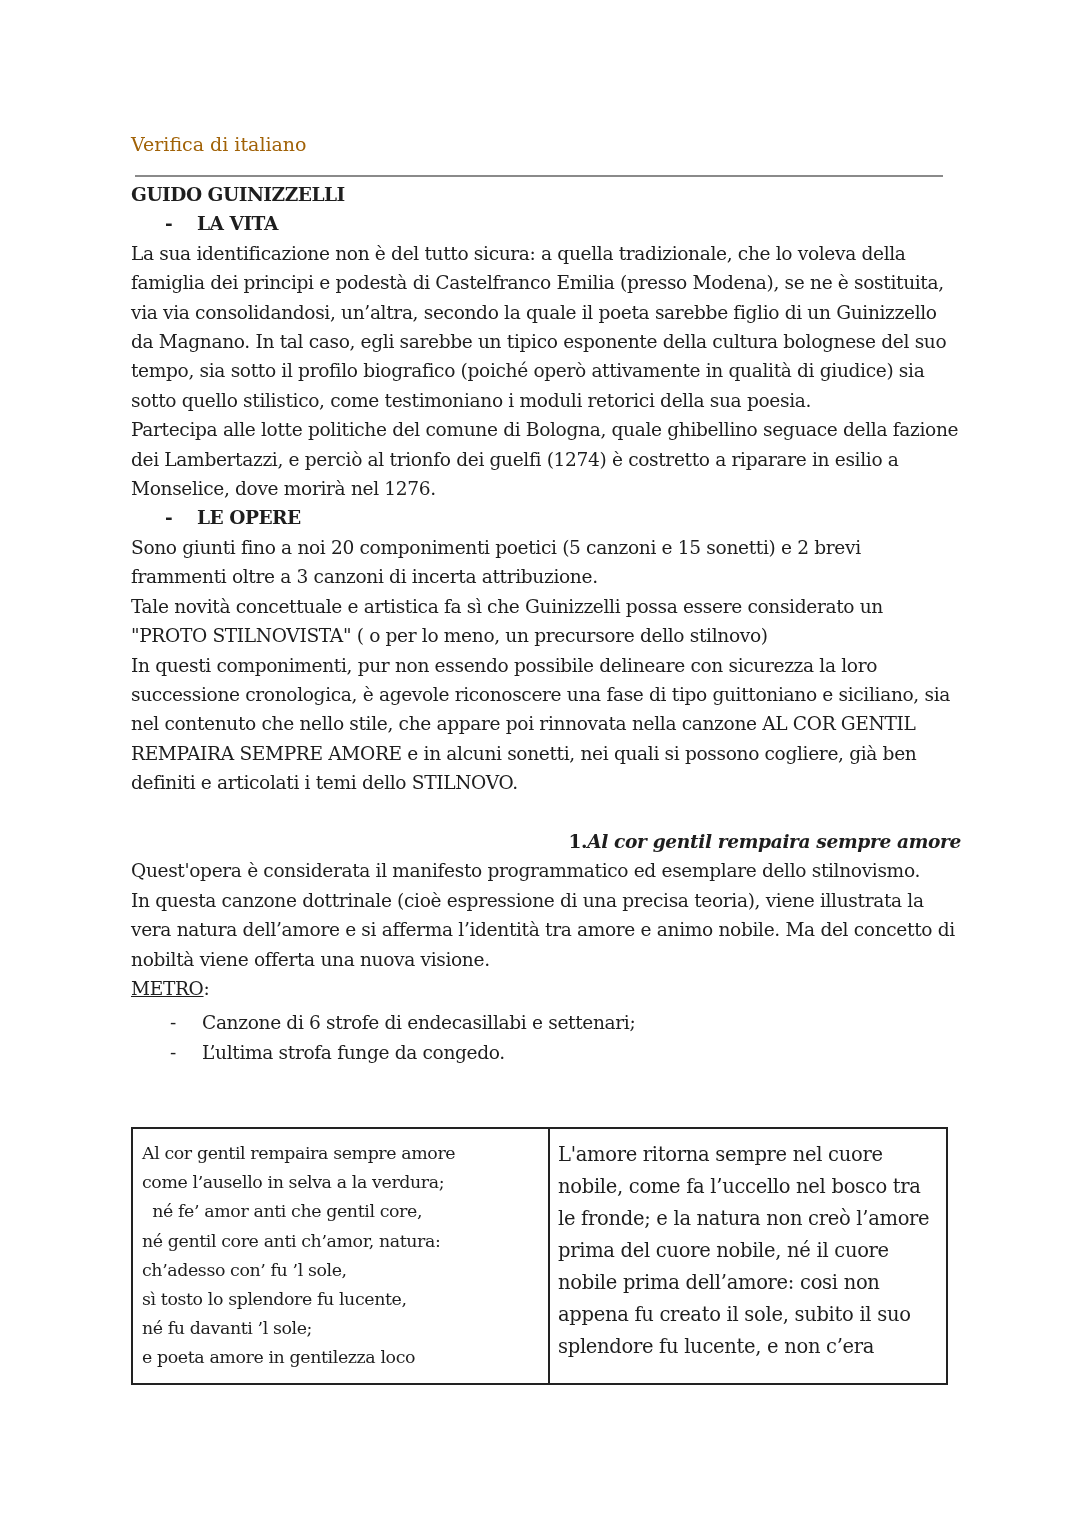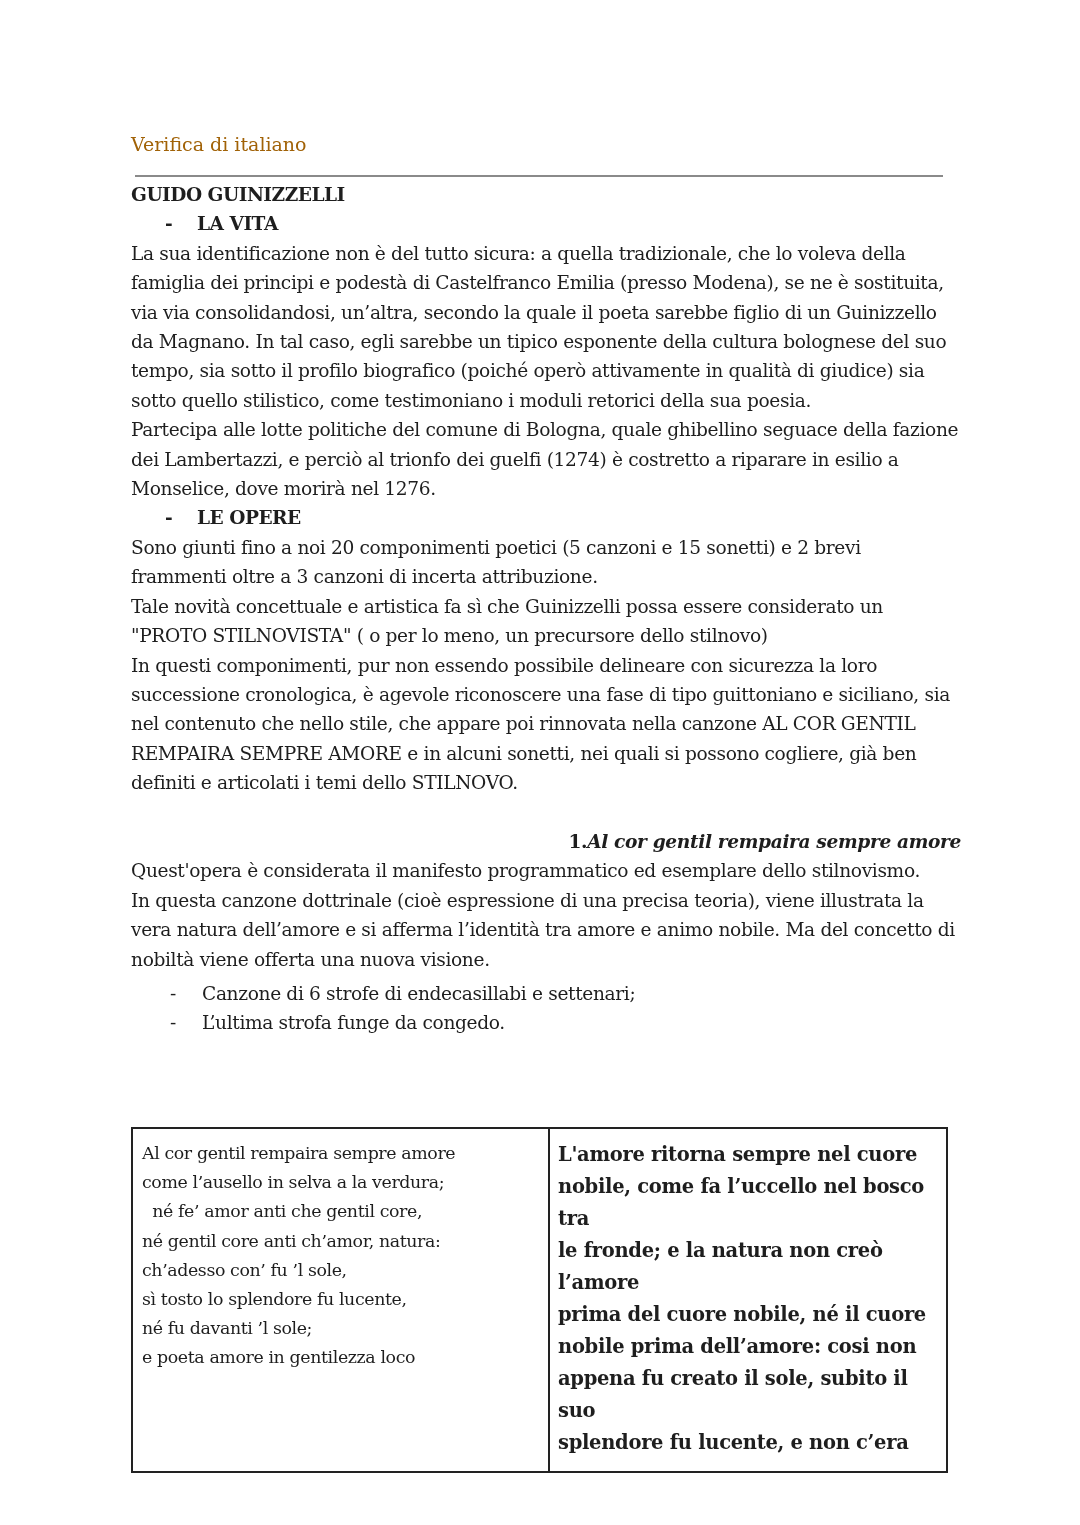--- a/index.html
+++ b/index.html
@@ -18,21 +18,21 @@
   .section-title .num { display: inline-block; width: 34px; font-style: normal; }
   .u { text-decoration: underline; }
   ul.metro { list-style: none; margin: 5px; padding: 0 0 0 34px; }
   ul.metro li .dash { display: inline-block; width: 32px; }
   table.poem { position: absolute; top: 1127px; left: 131px; width: 817px; border-collapse: collapse;
                font-family: "DejaVu Serif", "Liberation Serif", serif; }
   table.poem td { border: 2px solid #222; vertical-align: top; }
   td.orig { width: 398px; padding: 10px 8px 10px 9px; font-size: 17.4px; line-height: 29.2px; letter-spacing: -0.4px; }
   td.trans { padding: 10px 8px 12px 8px; font-size: 19.5px; line-height: 32px; letter-spacing: -0.3px; }
   .line { display: block; white-space: pre; }
-  .tline { display: block; font-weight: bold; }
+  .tline { display: block; }
 </style>
 </head>
 <body>
 
 <div class="page">
   <div class="header">Verifica di italiano</div>
   <div class="rule"></div>
 
   <div class="content">
     <p class="title">GUIDO GUINIZZELLI</p>
@@ -44,20 +44,21 @@
     <p class="subhead"><span class="dash">-</span><span>LE OPERE</span></p>
     <p>Sono giunti fino a noi 20 componimenti poetici (5 canzoni e 15 sonetti) e 2 brevi frammenti oltre a 3 canzoni di incerta attribuzione.</p>
     <p>Tale novità concettuale e artistica fa sì che Guinizzelli possa essere considerato un "PROTO STILNOVISTA" ( o per lo meno, un precursore dello stilnovo)</p>
     <p>In questi componimenti, pur non essendo possibile delineare con sicurezza la loro successione cronologica, è agevole riconoscere una fase di tipo guittoniano e siciliano, sia nel contenuto che nello stile, che appare poi rinnovata nella canzone AL COR GENTIL REMPAIRA SEMPRE AMORE e in alcuni sonetti, nei quali si possono cogliere, già ben definiti e articolati i temi dello STILNOVO.</p>
 
     <div class="spacer"></div>
 
     <p class="section-title"><span class="num">1.</span><span>Al cor gentil rempaira sempre amore</span></p>
     <p>Quest'opera è considerata il manifesto programmatico ed esemplare dello stilnovismo.</p>
     <p>In questa canzone dottrinale (cioè espressione di una precisa teoria), viene illustrata la vera natura dell’amore e si afferma l’identità tra amore e animo nobile. Ma del concetto di nobiltà viene offerta una nuova visione.</p>
+    <p><span class="u">METRO</span><span>:</span></p>
     <ul class="metro">
       <li><span class="dash">-</span><span>Canzone di 6 strofe di endecasillabi e settenari;</span></li>
       <li><span class="dash">-</span><span>L’ultima strofa funge da congedo.</span></li>
     </ul>
   </div>
 </div>
 
 <table class="poem">
   <tbody>
       <tr>

